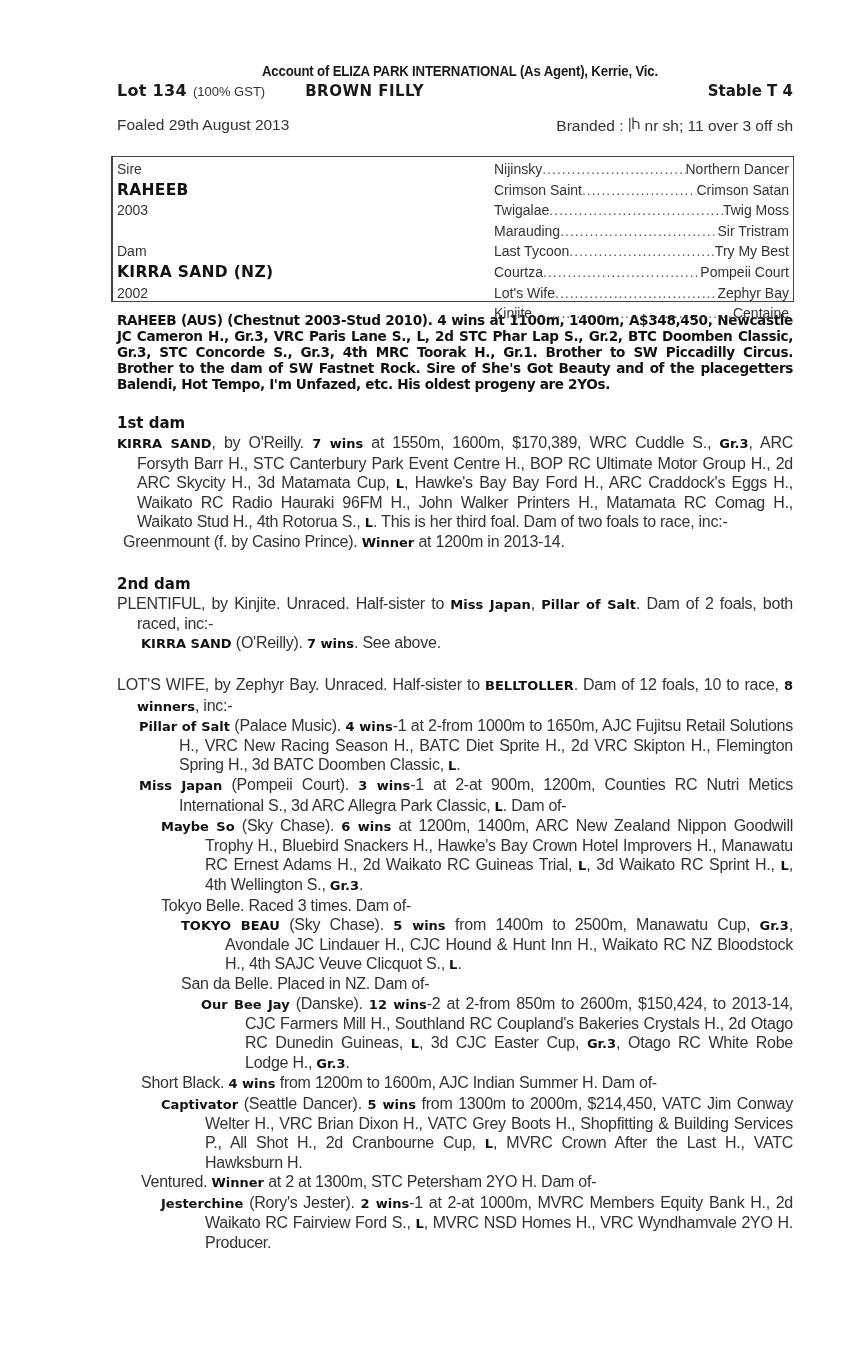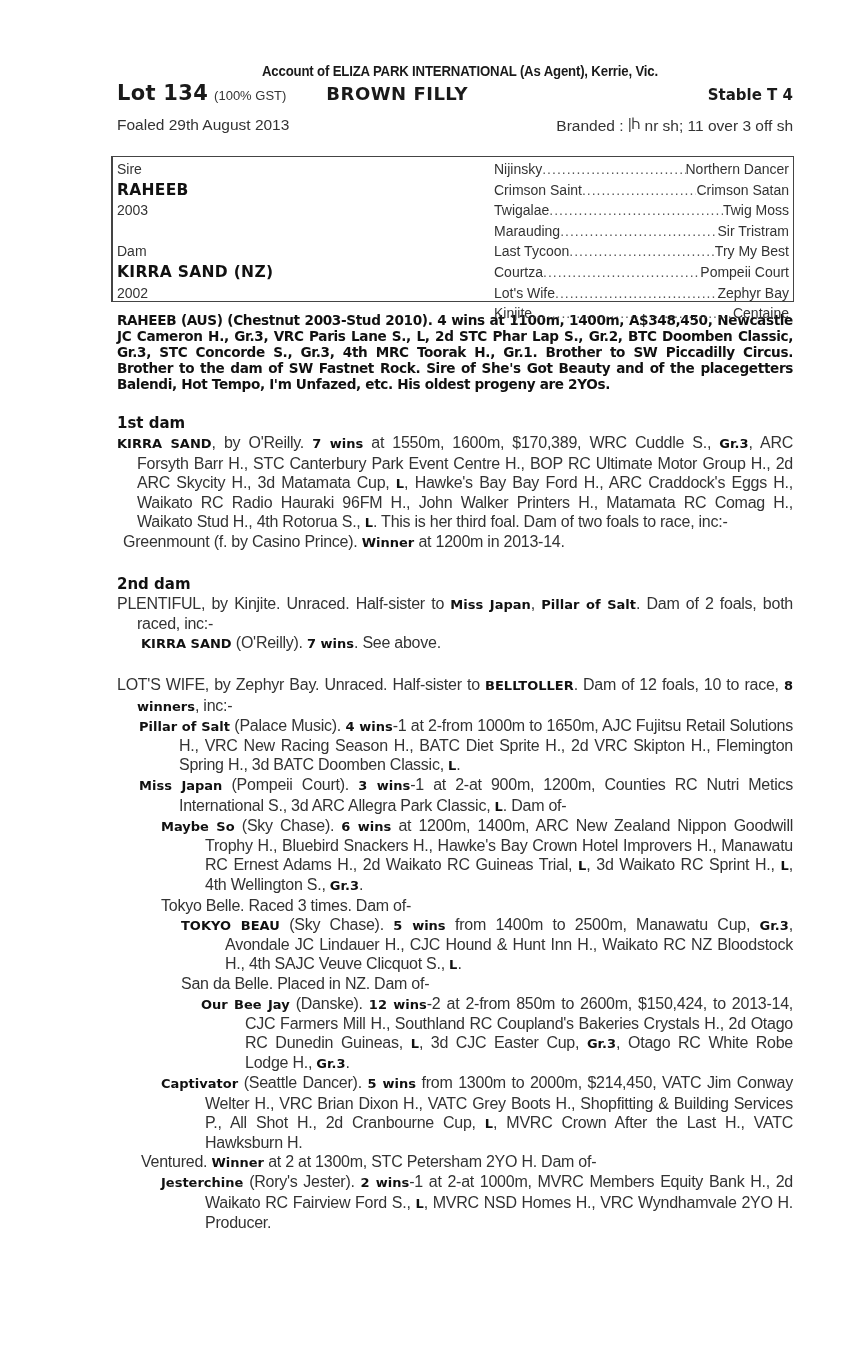--- a/index.html
+++ b/index.html
@@ -3,23 +3,23 @@
 <meta charset="utf-8">
 <style>
   html, body { margin: 0; padding: 0; background: #ffffff; }
   body { width: 860px; height: 1356px; position: relative; overflow: hidden; color: #1a1a1a;
          font-family: "Liberation Sans", sans-serif; }
   .page { position: absolute; left: 117px; top: 62px; width: 676px; }
 
   .account { text-align: center; font-weight: bold; font-size: 15px; letter-spacing: -0.2px;
              font-family: "Liberation Sans", sans-serif; transform: scaleX(0.88); transform-origin: center; margin-left: 10px; }
   .lotline { display: flex; align-items: baseline; margin-top: 2px; height: 28px; }
-  .lot { font-family: "DejaVu Sans", sans-serif; font-weight: bold; font-size: 21px; letter-spacing: 0.3px; }
+  .lot { font-family: "DejaVu Sans", sans-serif; font-weight: bold; font-size: 16px; letter-spacing: 0.3px; }
   .gst { font-size: 13px; color: #333; margin-left: 6px; }
-  .colour { font-family: "DejaVu Sans", sans-serif; font-weight: bold; font-size: 18px; margin-left: 40px; letter-spacing: 0.5px; }
+  .colour { font-family: "DejaVu Sans", sans-serif; font-weight: bold; font-size: 15px; margin-left: 40px; letter-spacing: 0.5px; }
   .stable { margin-left: auto; font-family: "DejaVu Sans", sans-serif; font-weight: bold; font-size: 15px; }
   .foaled-line { display: flex; justify-content: space-between; font-size: 15.5px; color: #333; margin-top: 7px; height: 20px; }
   .brand-glyph { display: inline-block; font-size: 14px; vertical-align: 2px; }
 
   .pedigree { margin-top: 20px; border: 1.5px solid #444; border-left-width: 2px; position: relative; height: 146px;
               box-sizing: border-box; padding: 2px 6px 0 4px; font-size: 14px; color: #333; left: -6px; width: 683px; }
   .ped-col1 { position: absolute; left: 4px; top: 2px; width: 190px; }
   .ped-col2 { position: absolute; left: 198px; top: 2px; width: 180px; }
   .ped-col3 { position: absolute; left: 381px; top: 2px; width: 295px; }
   .ped-row { height: 20.6px; line-height: 20.6px; white-space: nowrap; }
@@ -147,20 +147,21 @@
     <div class="entry lvl2"><span class="b">Maybe So</span><span> (Sky Chase). </span><span class="b">6 wins</span><span> at 1200m, 1400m, ARC New Zealand Nippon Goodwill Trophy H., Bluebird Snackers H., Hawke's Bay Crown Hotel Improvers H., Manawatu RC Ernest Adams H., 2d Waikato RC Guineas Trial, </span><span class="b">L</span><span>, 3d Waikato RC Sprint H., </span><span class="b">L</span><span>, 4th Wellington S., </span><span class="b">Gr.3</span><span>.</span></div>
 
     <div class="entry ind2">Tokyo Belle. Raced 3 times. Dam of-</div>
 
     <div class="entry lvl3" style="padding-left:108px;text-indent:-44px"><span class="b">TOKYO BEAU</span><span> (Sky Chase). </span><span class="b">5 wins</span><span> from 1400m to 2500m, Manawatu Cup, </span><span class="b">Gr.3</span><span>, Avondale JC Lindauer H., CJC Hound &amp; Hunt Inn H., Waikato RC NZ Bloodstock H., 4th SAJC Veuve Clicquot S., </span><span class="b">L</span><span>.</span></div>
 
     <div class="entry ind3">San da Belle. Placed in NZ. Dam of-</div>
 
     <div class="entry" style="padding-left:128px;text-indent:-44px"><span class="b">Our Bee Jay</span><span> (Danske). </span><span class="b">12 wins</span><span>-2 at 2-from 850m to 2600m, $150,424, to 2013-14, CJC Farmers Mill H., Southland RC Coupland's Bakeries Crystals H., 2d Otago RC Dunedin Guineas, </span><span class="b">L</span><span>, 3d CJC Easter Cup, </span><span class="b">Gr.3</span><span>, Otago RC White Robe Lodge H., </span><span class="b">Gr.3</span><span>.</span></div>
 
+    <div class="entry ind1"><span>Short Black. </span><span class="b">4 wins</span><span> from 1200m to 1600m, AJC Indian Summer H. Dam of-</span></div>
 
     <div class="entry" style="padding-left:88px;text-indent:-44px"><span class="b">Captivator</span><span> (Seattle Dancer). </span><span class="b">5 wins</span><span> from 1300m to 2000m, $214,450, VATC Jim Conway Welter H., VRC Brian Dixon H., VATC Grey Boots H., Shopfitting &amp; Building Services P., All Shot H., 2d Cranbourne Cup, </span><span class="b">L</span><span>, MVRC Crown After the Last H., VATC Hawksburn H.</span></div>
 
     <div class="entry ind1"><span>Ventured. </span><span class="b">Winner</span><span> at 2 at 1300m, STC Petersham 2YO H. Dam of-</span></div>
 
     <div class="entry" style="padding-left:88px;text-indent:-44px"><span class="b">Jesterchine</span><span> (Rory's Jester). </span><span class="b">2 wins</span><span>-1 at 2-at 1000m, MVRC Members Equity Bank H., 2d Waikato RC Fairview Ford S., </span><span class="b">L</span><span>, MVRC NSD Homes H., VRC Wyndhamvale 2YO H. Producer.</span></div>
   </div>
 
 </div>
 

